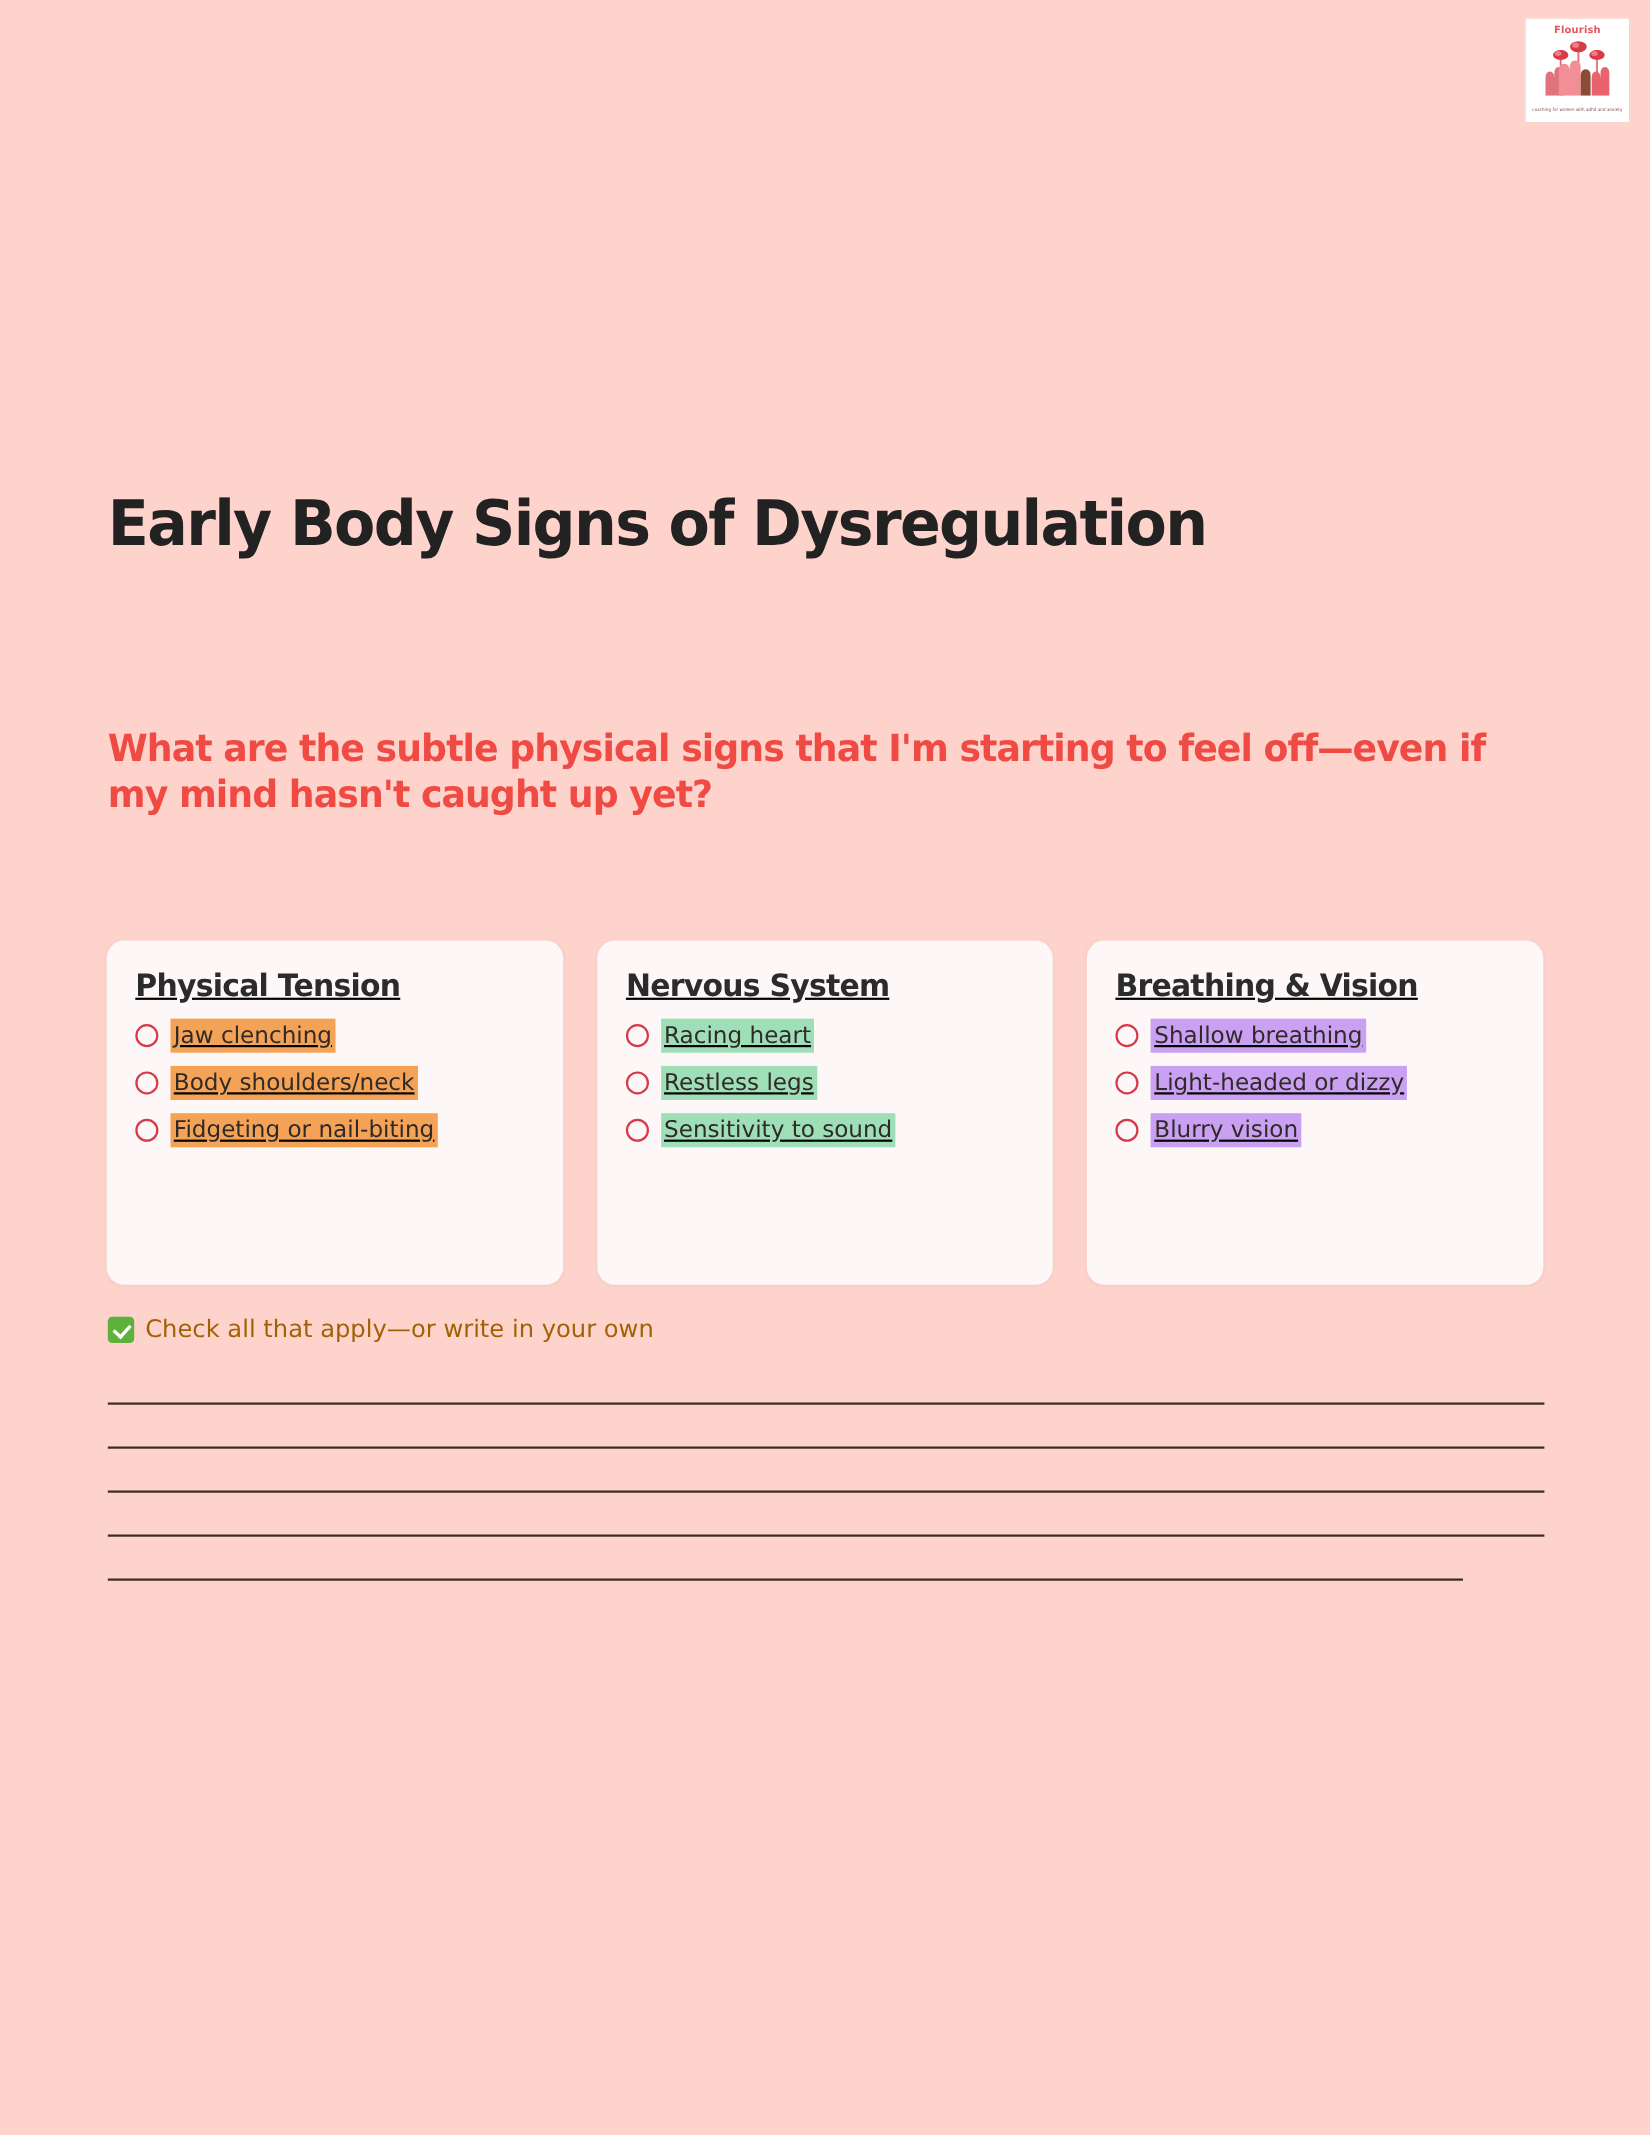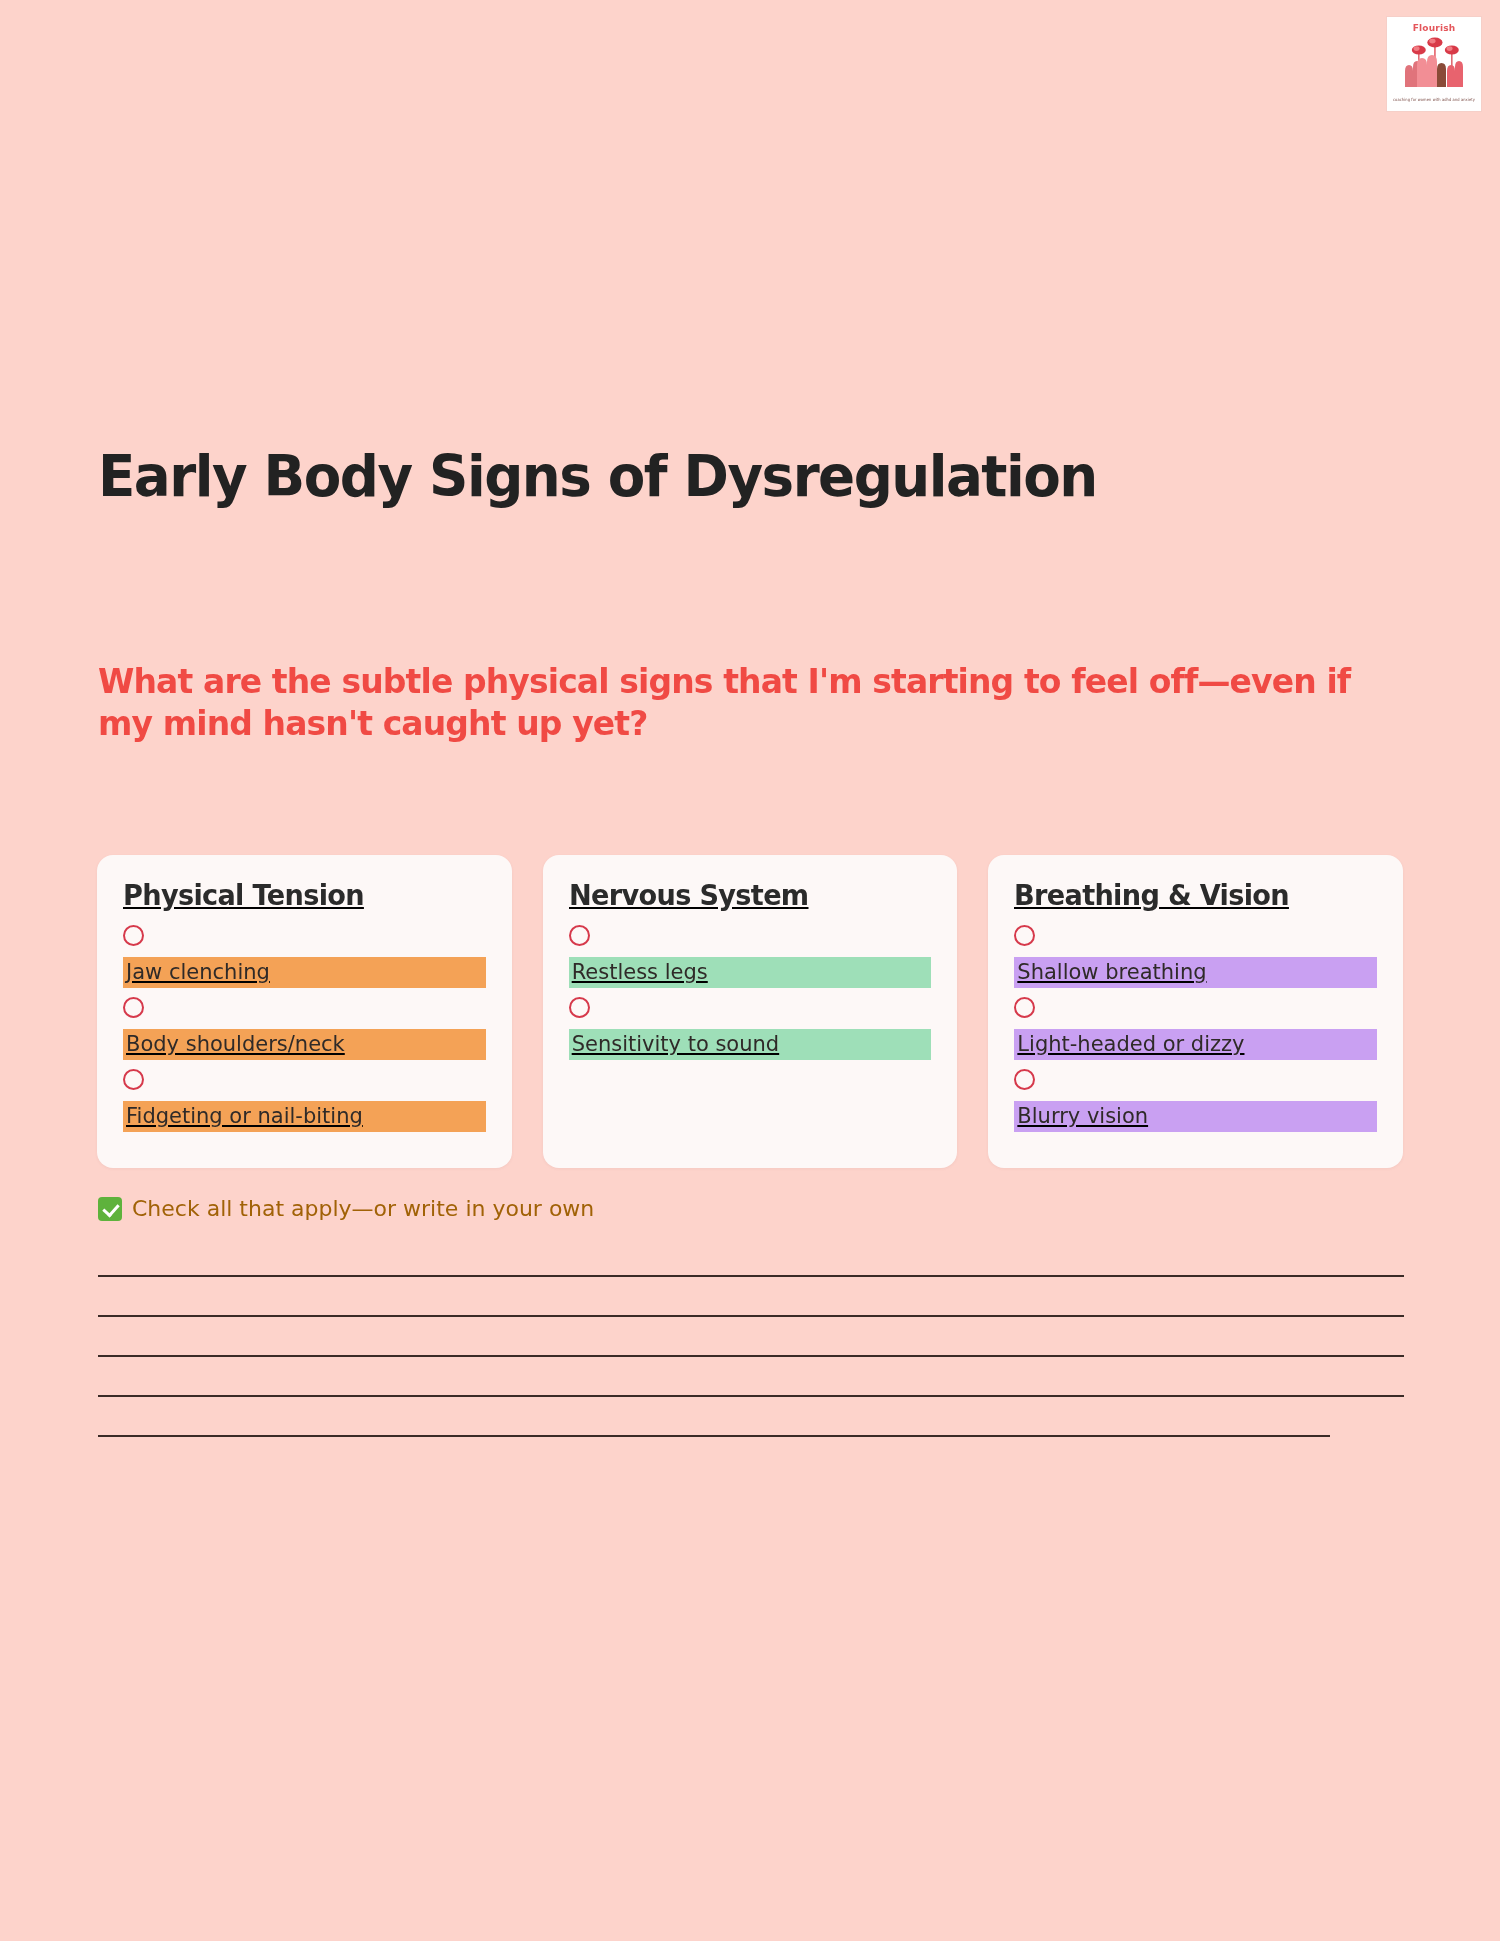--- a/index.html
+++ b/index.html
@@ -118,24 +118,24 @@
     line-height: 1.2;
     margin-bottom: 12px;
     transform: scaleX(0.97);
     transform-origin: left top;
   }
 
   .card-list { list-style: none; }
 
   .card-item {
     display: flex;
+    align-items: center;
     gap: 11px;
     margin-bottom: 9px;
     min-height: 34px;
-    flex-direction: column;
   }
 
   .radio {
     flex: 0 0 auto;
     width: 21px;
     height: 21px;
     border: 2.4px solid #D6394B;
     border-radius: 50%;
     background: transparent;
   }
@@ -256,20 +256,24 @@
           <span class="item-label hl-orange">Fidgeting or nail-biting</span>
         </li>
       </ul>
     </section>
 
     <section class="card">
       <div class="card-title">Nervous System</div>
       <ul class="card-list">
         <li class="card-item">
           <span class="radio"></span>
+          <span class="item-label hl-green">Racing heart</span>
+        </li>
+        <li class="card-item">
+          <span class="radio"></span>
           <span class="item-label hl-green">Restless legs</span>
         </li>
         <li class="card-item">
           <span class="radio"></span>
           <span class="item-label hl-green">Sensitivity to sound</span>
         </li>
       </ul>
     </section>
 
     <section class="card">

